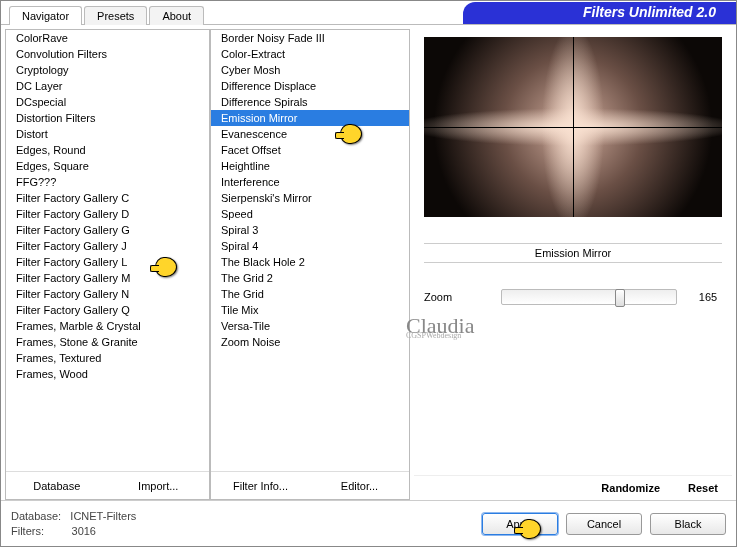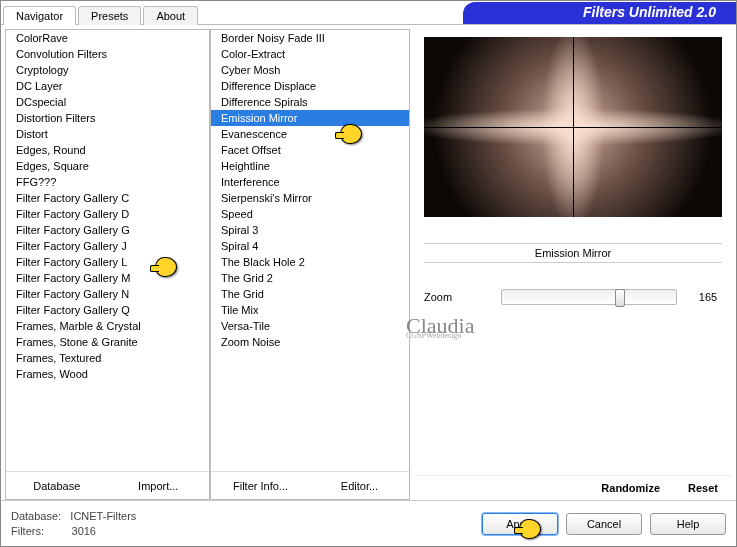--- a/index.html
+++ b/index.html
@@ -1,19 +1,19 @@
 <!DOCTYPE html>
 <html><head>
 <meta charset="utf-8">
 <style>
   *{box-sizing:border-box;margin:0;padding:0}
   body{font-family:Tahoma,Arial,sans-serif;font-size:11px;background:#fff;color:#000;overflow:hidden}
   .win{width:737px;height:547px;border:1px solid #888;position:relative;display:flex;flex-direction:column;background:#fff}
   .top{height:24px;display:flex;align-items:flex-end;border-bottom:1px solid #bbb}
-  .tabs{display:flex;margin-left:2px}
+  .tabs{display:flex;margin-left:8px}
   .tab{padding:3px 12px;border:1px solid #bbb;border-bottom:none;margin-right:2px;background:#f3f3f3;border-top-left-radius:3px;border-top-right-radius:3px;cursor:pointer;position:relative;top:1px}
   .tab.active{background:#fff;color:#000}
   .banner{margin-left:auto;height:22px;background:#2a31d6;color:#fff;font-style:italic;font-weight:bold;font-size:14px;padding:2px 20px 2px 120px;border-top-left-radius:12px}
   .body{flex:1;display:flex;padding:4px 4px 0 4px;min-height:0}
   .panel{border:1px solid #bbb;display:flex;flex-direction:column;min-height:0}
   .p1{width:205px}
   .p2{width:200px;margin-left:0}
   .p3{flex:1;margin-left:4px;border:none}
   .list{flex:1;overflow-y:scroll;overflow-x:hidden;position:relative}
   .row{padding:2px 10px;white-space:nowrap;cursor:pointer}
@@ -152,21 +152,21 @@
   <div class="status">
     <div class="stxt">
       <span>Database:</span>&nbsp;&nbsp;
       <span>ICNET-Filters</span><br>
       <span>Filters:</span>&nbsp;&nbsp;&nbsp;&nbsp;&nbsp;&nbsp;&nbsp;&nbsp;
       <span>3016</span>
     </div>
     <div style="margin-left:auto;display:flex;align-items:center">
       <button class="wbtn primary">Apply</button>
       <button class="wbtn">Cancel</button>
-      <button class="wbtn">Help</button>
+      <button class="wbtn">Black</button>
     </div>
   </div>
 
   <div class="ptr" style="left:148px;top:255px">
       <div class="hand"></div>
     </div>
   <div class="ptr" style="left:333px;top:122px">
       <div class="hand"></div>
     </div>
   <div class="ptr" style="left:512px;top:517px">

